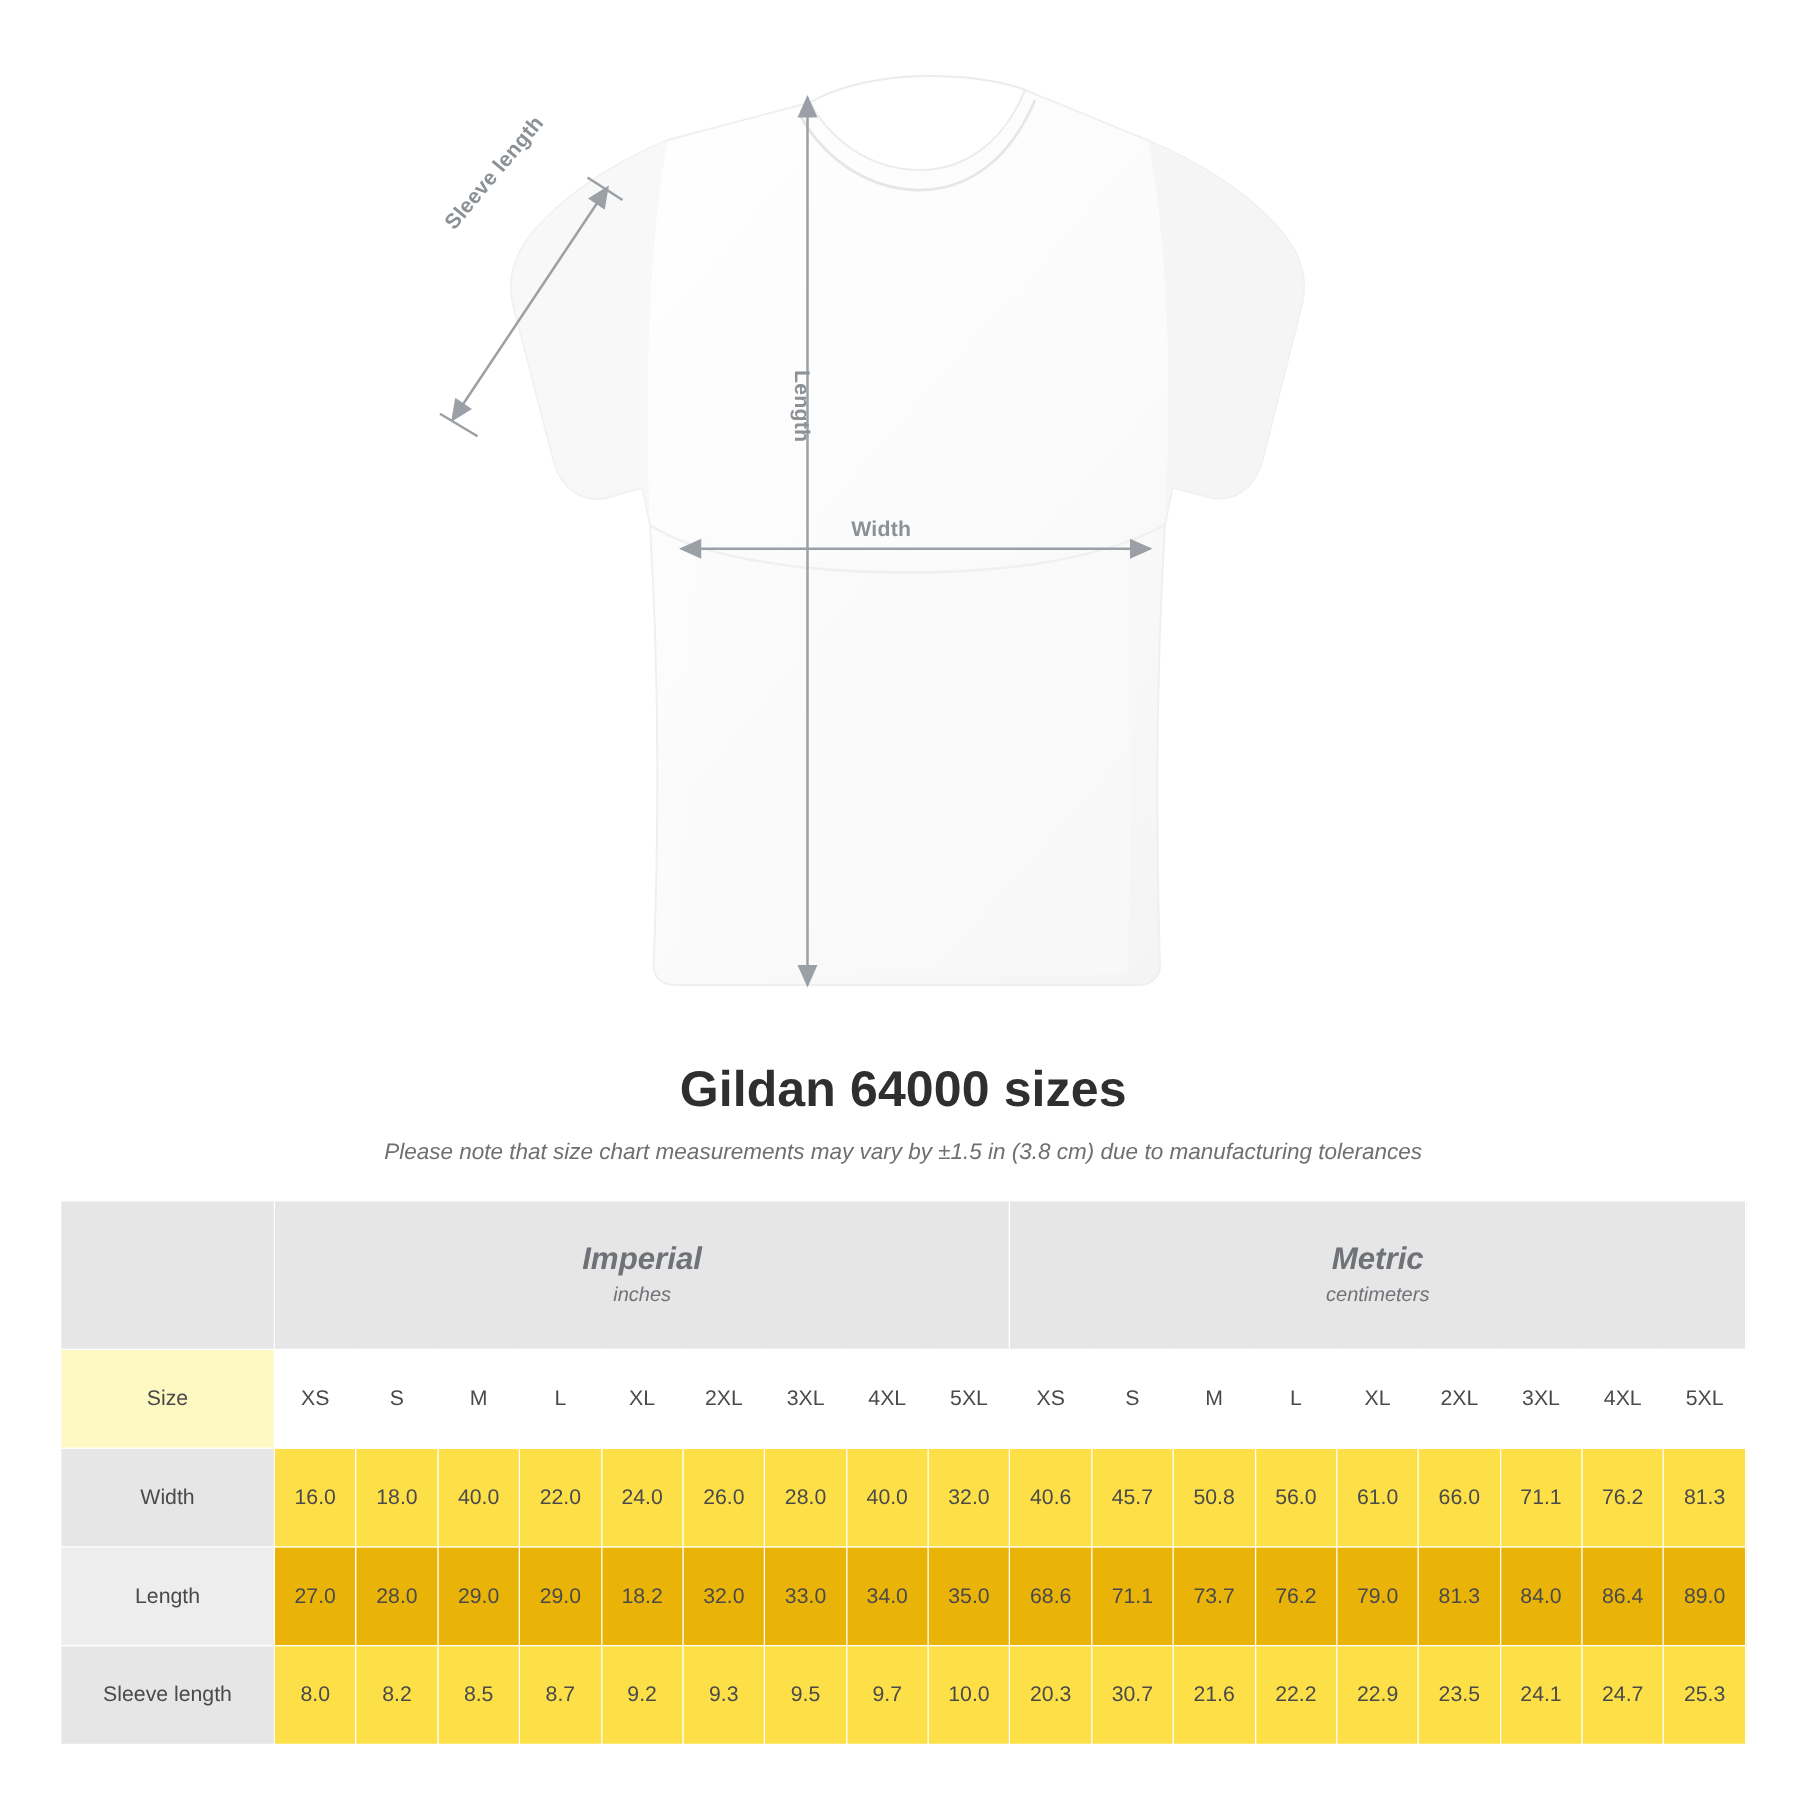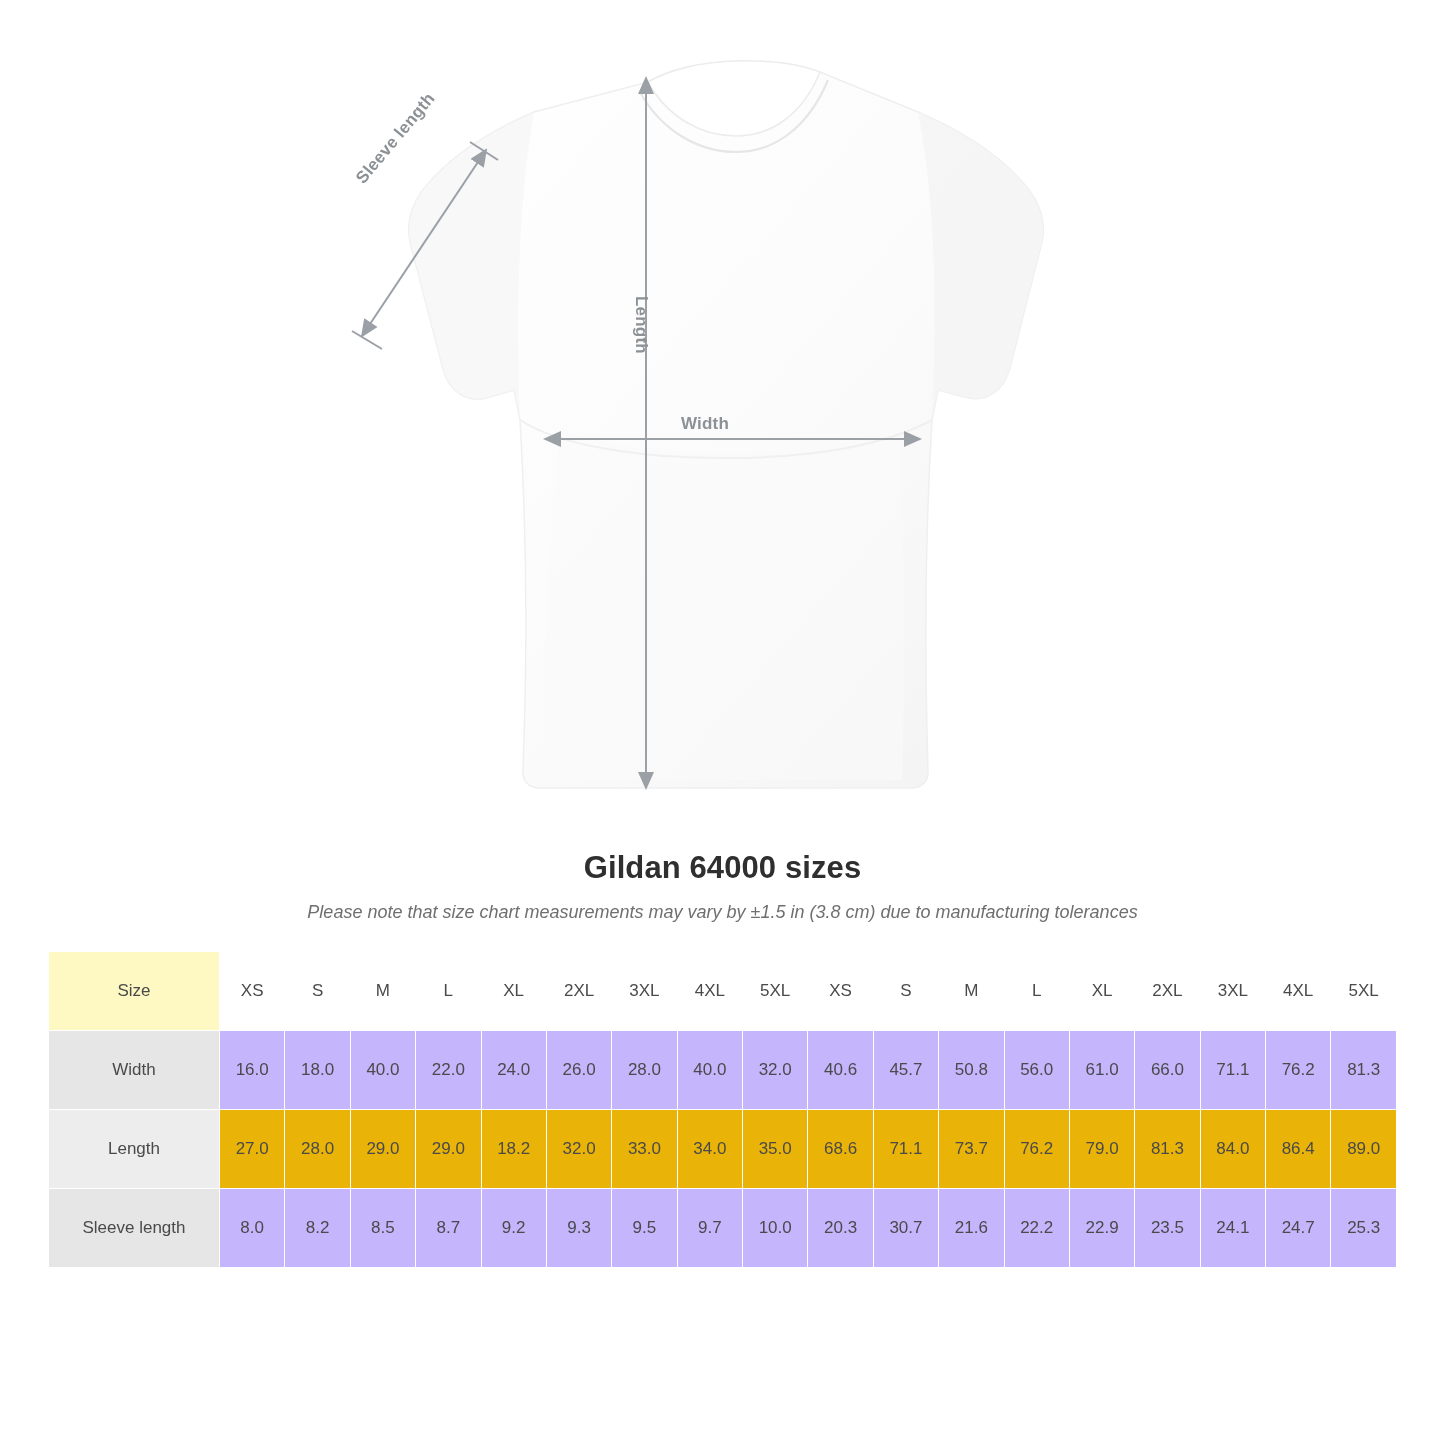--- a/index.html
+++ b/index.html
@@ -54,21 +54,21 @@
     left: 681px;
     top: 414px;
   }
 
   
   .title-block {
     text-align: center;
     margin-top: 20px;
   }
   .chart-title {
-    font-size: 31px;
+    font-size: 40px;
     font-weight: bold;
     color: #2f2f2f;
     margin: 0 0 16px 0;
     letter-spacing: 0.1px;
   }
   .chart-note {
     font-size: 18px;
     font-style: italic;
     color: #6f6f6f;
     margin: 0;
@@ -109,21 +109,21 @@
   .sys-head .sys-unit {
     font-size: 16px;
     font-style: italic;
     color: #6f7276;
     margin-top: 6px;
   }
   .corner-cell {
     background: #e6e6e6;
   }
   .row-odd td { background: #eab308; }
-  .row-even td { background: #c4b5fd; }
+  .row-even td { background: #fde047; }
   .hdr-row td {
     background: #ffffff;
     font-weight: bold;
     font-size: 18px;
     color: #3d3d3d;
   }
   .hdr-row td.rowlabel {
     background: #fef9c3;
   }
   td.rowlabel {
@@ -204,20 +204,31 @@
   </div>
 
   <div class="title-block">
     <h1 class="chart-title">Gildan 64000 sizes</h1>
     <p class="chart-note">Please note that size chart measurements may vary by ±1.5 in (3.8 cm) due to manufacturing tolerances</p>
   </div>
 
   <div class="table-wrap">
     <table class="size-table">
       <tbody id="table-body">
+          <tr class="sys-head">
+            <td class="corner-cell col-label sys-head"></td>
+            <td class="sys-head" colspan="9">
+              <div class="sys-name">Imperial</div>
+              <div class="sys-unit">inches</div>
+            </td>
+            <td class="sys-head" colspan="9">
+              <div class="sys-name">Metric</div>
+              <div class="sys-unit">centimeters</div>
+            </td>
+          </tr>
           <tr class="hdr-row">
             <td class="rowlabel col-label">Size</td>
             <td>XS</td>
             <td>S</td>
             <td>M</td>
             <td>L</td>
             <td>XL</td>
             <td>2XL</td>
             <td>3XL</td>
             <td>4XL</td>

